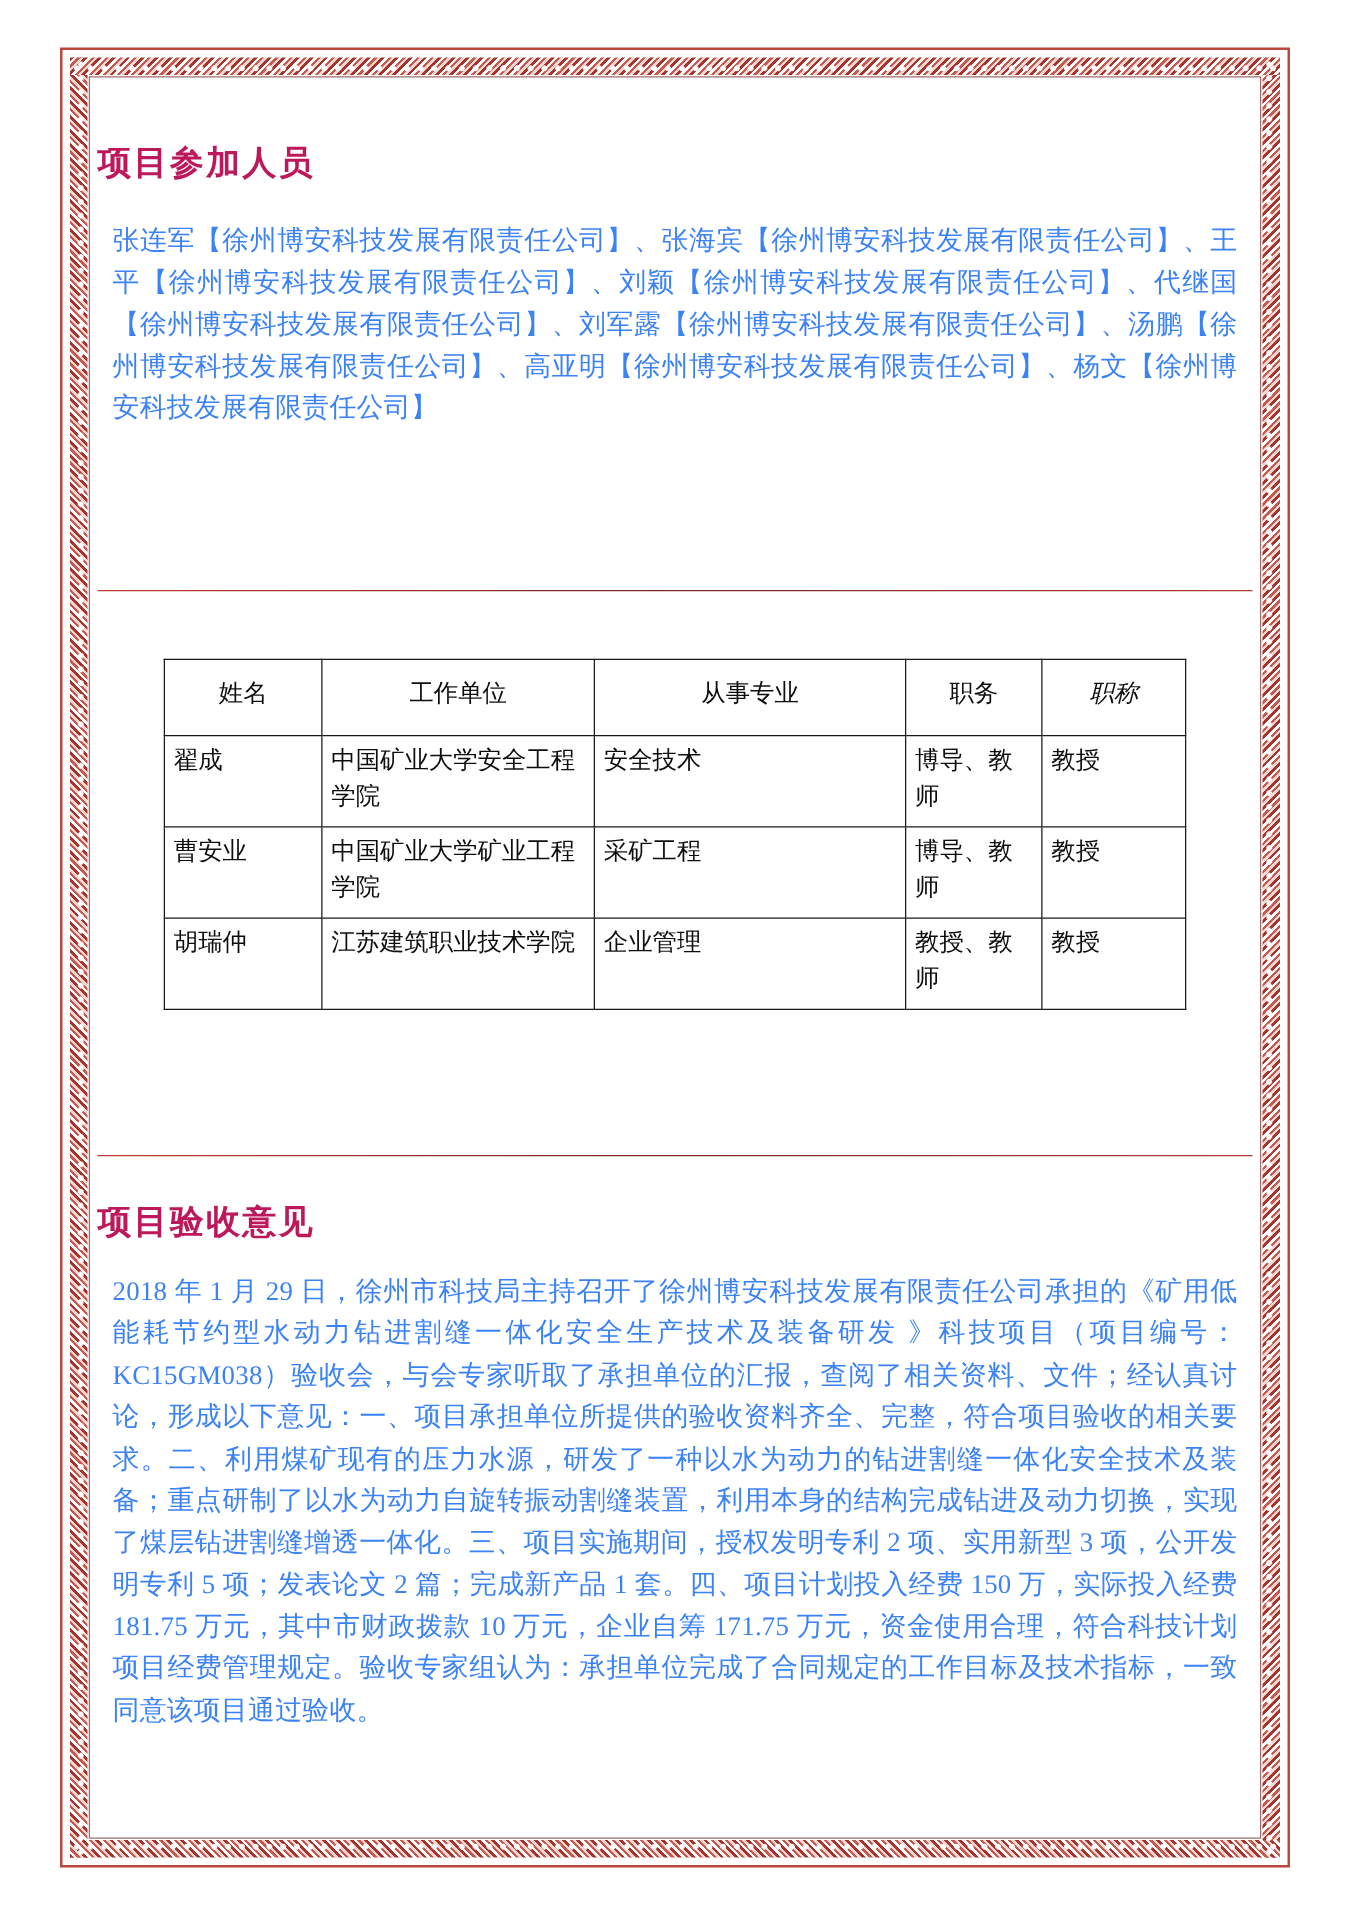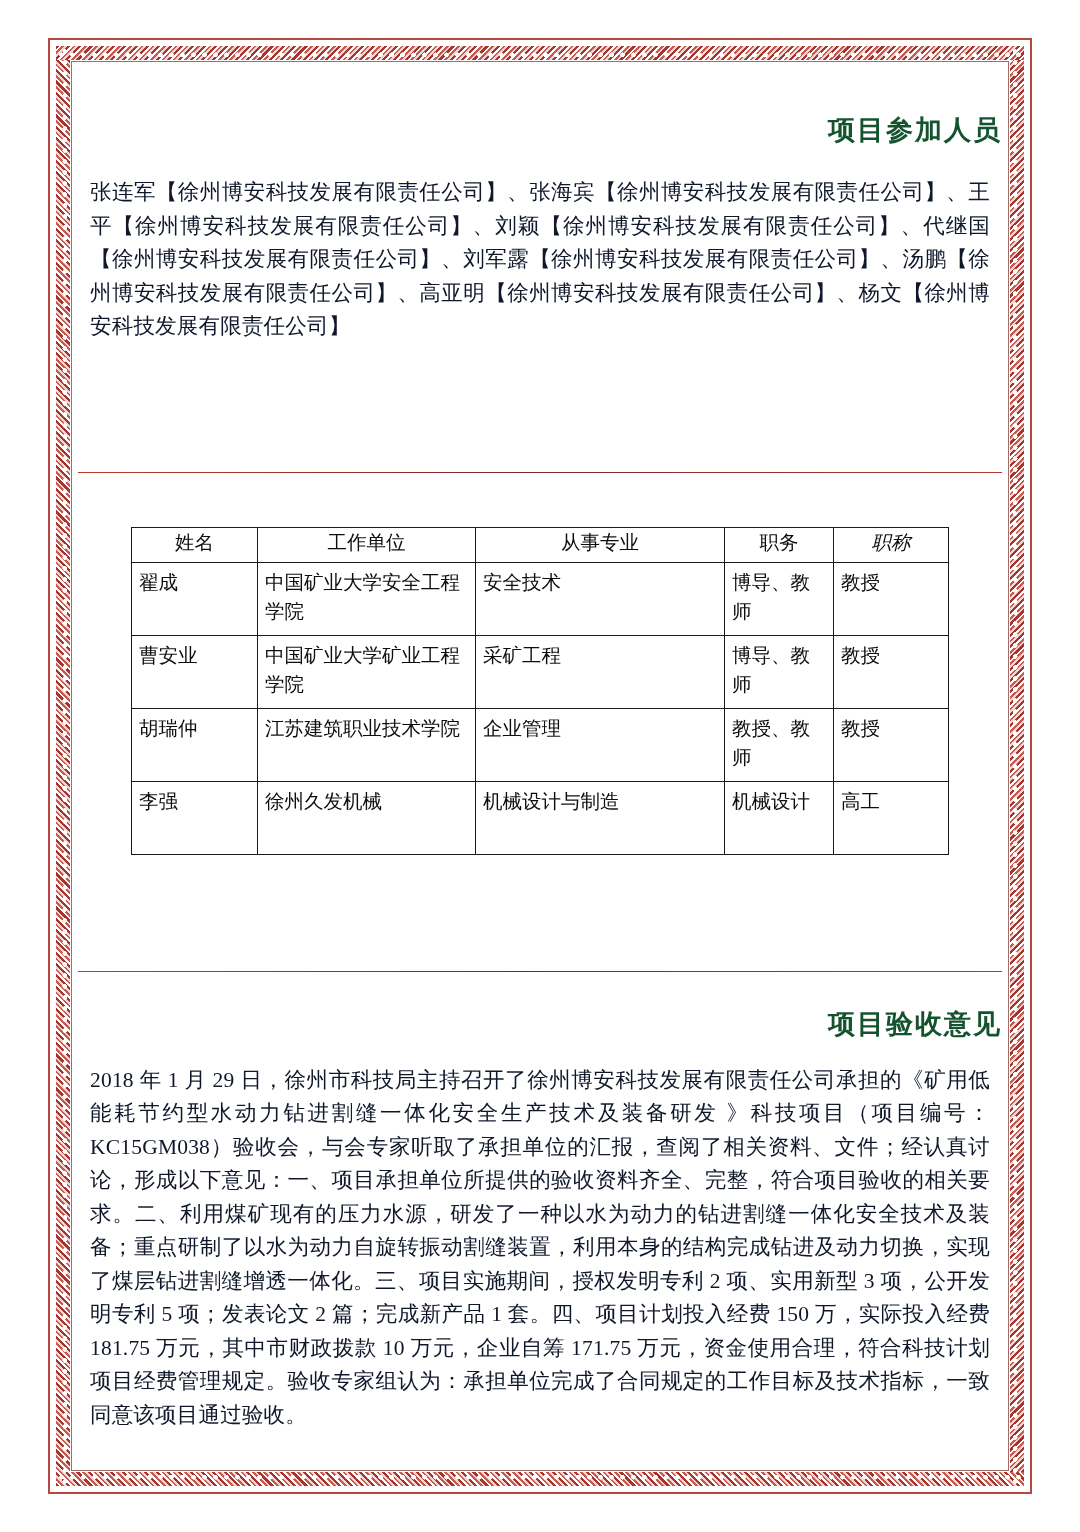--- a/index.html
+++ b/index.html
@@ -107,34 +107,34 @@
   .content {
     position: absolute;
     left: 78px;
     top: 68px;
     width: 924px;
     height: 1396px;
     box-sizing: border-box;
   }
 
   .section-title {
-    text-align: right;
+    text-align: left;
     font-size: 27px;
     font-weight: bold;
     letter-spacing: 2px;
     font-family: "Liberation Serif", "DejaVu Serif", serif;
-    color: #14532d;
+    color: #be185d;
   }
 
   .body-text {
     font-size: 21.5px;
     line-height: 33.5px;
     text-align: justify;
     text-justify: inter-character;
-    color: #0f172a;
+    color: #3b82f6;
     letter-spacing: 0.2px;
   }
 
   .divider {
     height: 1px;
     background: linear-gradient(90deg, #c0392b 0%, #7a2a24 48%, #b03a30 100%);
     border: 0;
   }
 
   
@@ -149,21 +149,21 @@
   table.roster td, table.roster th {
     border: 1.6px solid #1a1a1a;
     padding: 5px 7px;
     vertical-align: top;
     font-weight: normal;
     line-height: 29px;
   }
   table.roster thead th {
     text-align: center;
     height: 34px;
-    padding: 0 6px;
+    padding: 13px 6px;
     line-height: 30px;
   }
   table.roster tbody td {
     height: 62px;
   }
   .col-name   { width: 113px; }
   .col-org    { width: 205px; }
   .col-major  { width: 236px; }
   .col-duty   { width: 96px; font-family: Liberation Serif, serif; }
   .col-title  { width: 102px; font-style: italic; }
@@ -217,27 +217,20 @@
           <td>博导、教师</td>
           <td>教授</td>
         </tr>
         <tr>
           <td>胡瑞仲</td>
           <td>江苏建筑职业技术学院</td>
           <td>企业管理</td>
           <td>教授、教师</td>
           <td>教授</td>
         </tr>
-        <tr>
-          <td>李强</td>
-          <td>徐州久发机械</td>
-          <td>机械设计与制造</td>
-          <td>机械设计</td>
-          <td>高工</td>
-        </tr>
       </tbody>
     </table>
 
     <div style="height:108px"></div>
     <hr class="divider">
 
     <div style="height:26px"></div>
     <div class="section-title">项目验收意见</div>
 
     <div style="height:22px"></div>

